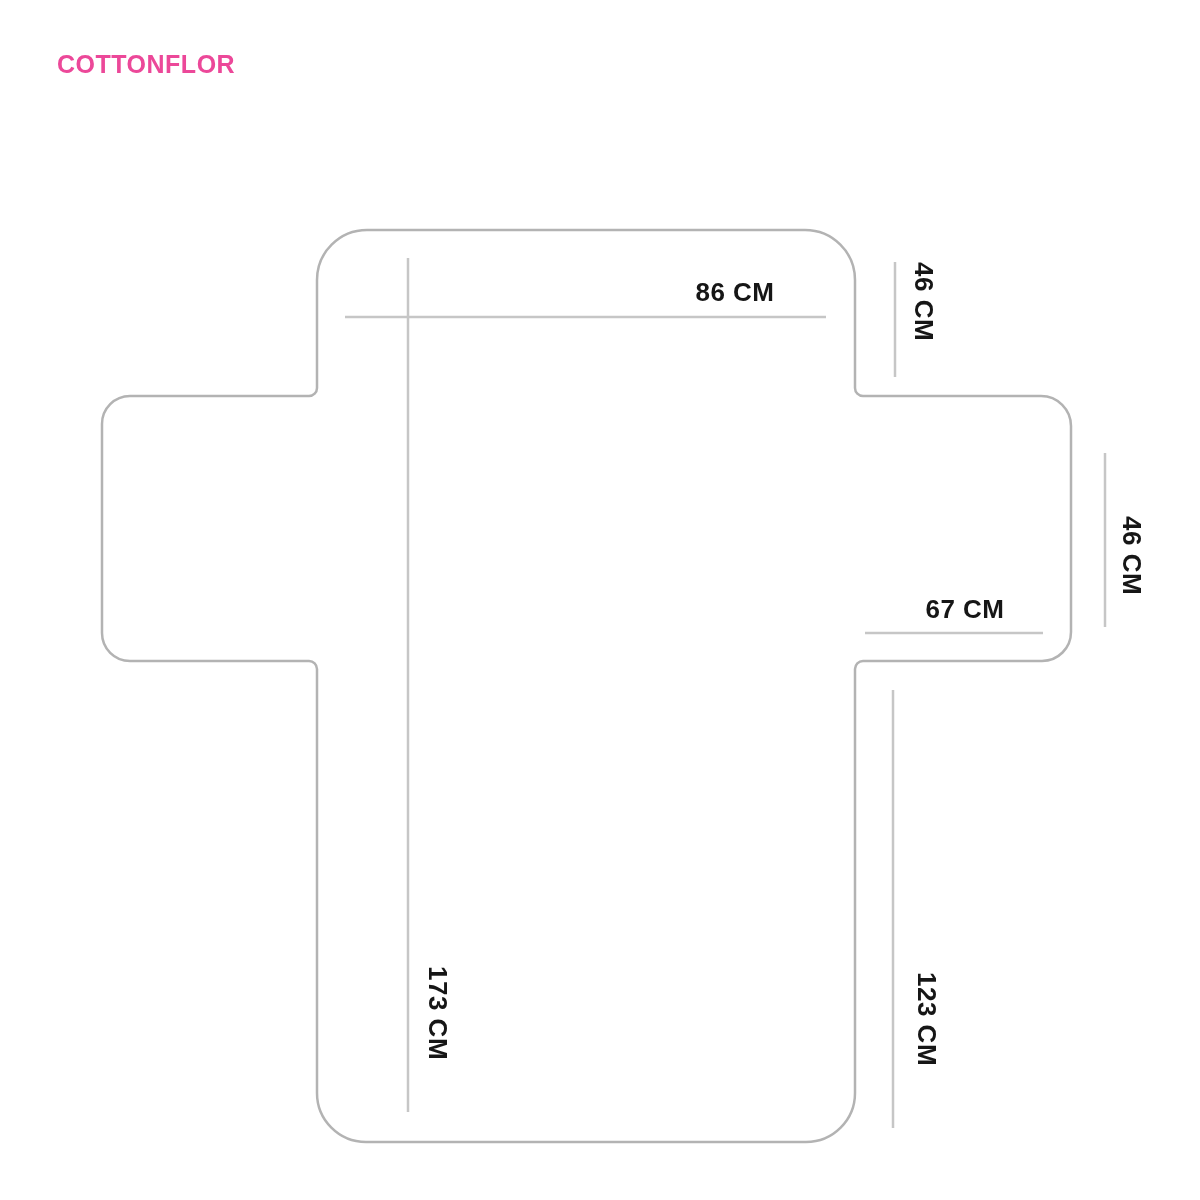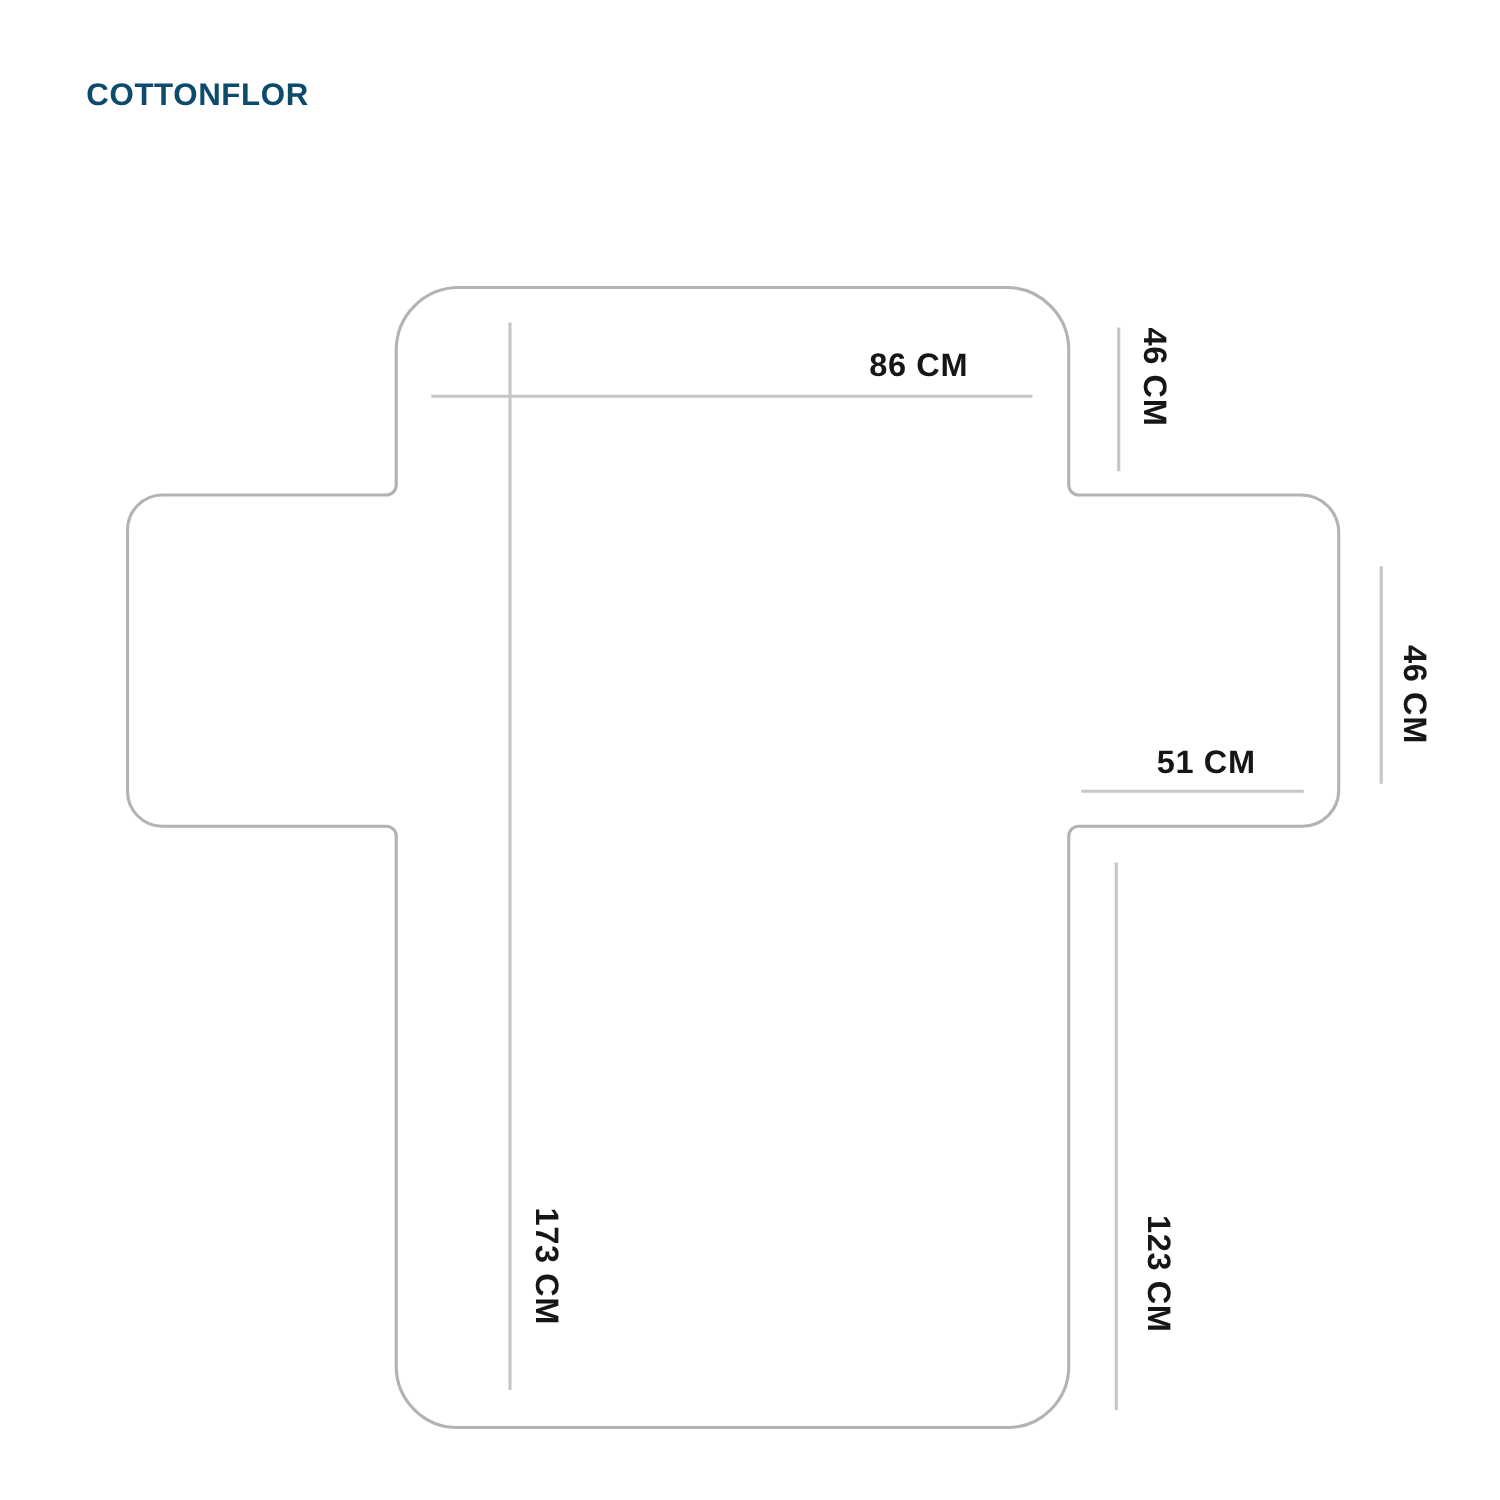--- a/index.html
+++ b/index.html
@@ -15,22 +15,22 @@
     background: #ffffff;
     overflow: hidden;
   }
   .brand-title {
     position: absolute;
     left: 57px;
     top: 50px;
     font-size: 25px;
     font-weight: 700;
     letter-spacing: 0.5px;
-    color: #0c4a6e;
-    margin: 12px;
+    color: #ec4899;
+    margin: 0;
   }
   .diagram-svg {
     position: absolute;
     left: 0;
     top: 0;
   }
   .dim-label {
     position: absolute;
     font-size: 26px;
     font-weight: 700;
@@ -93,19 +93,19 @@
 
     <line x1="893" y1="690" x2="893" y2="1128" stroke-width="2.5" stroke="#c6c6c6"></line>
   </svg>
 
   <div class="dim-label horizontal" style="left:655px; top:277px; width:160px;">86 CM</div>
 
   <div class="dim-label vertical" style="left:908px; top:262px;">46 CM</div>
 
   <div class="dim-label vertical" style="left:1116px; top:516px;">46 CM</div>
 
-  <div class="dim-label horizontal" style="left:895px; top:594px; width:140px;">51 CM</div>
+  <div class="dim-label horizontal" style="left:895px; top:594px; width:140px;">67 CM</div>
 
   <div class="dim-label vertical" style="left:422px; top:966px;">173 CM</div>
 
   <div class="dim-label vertical" style="left:911px; top:972px;">123 CM</div>
 
 </div>
 
 </body></html>

